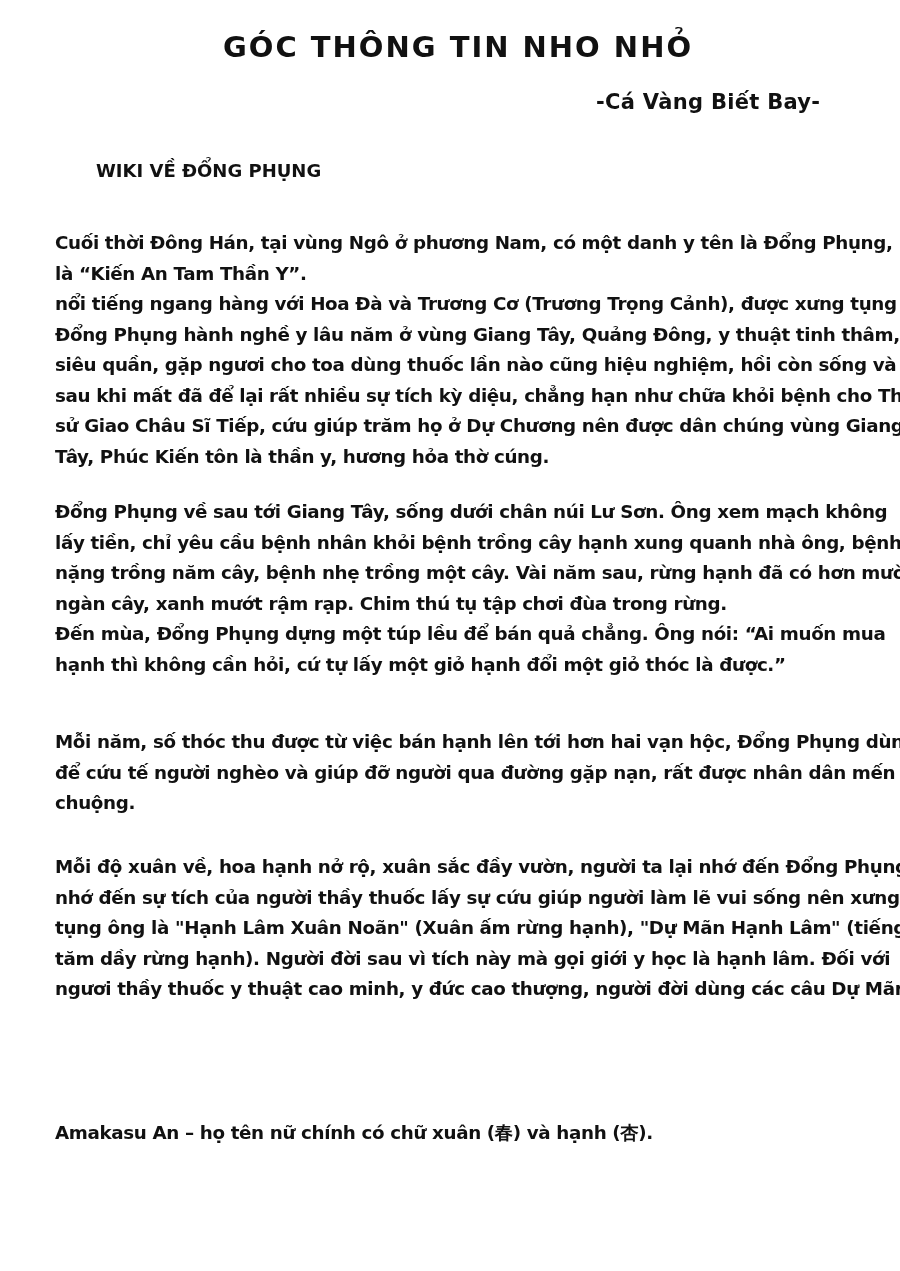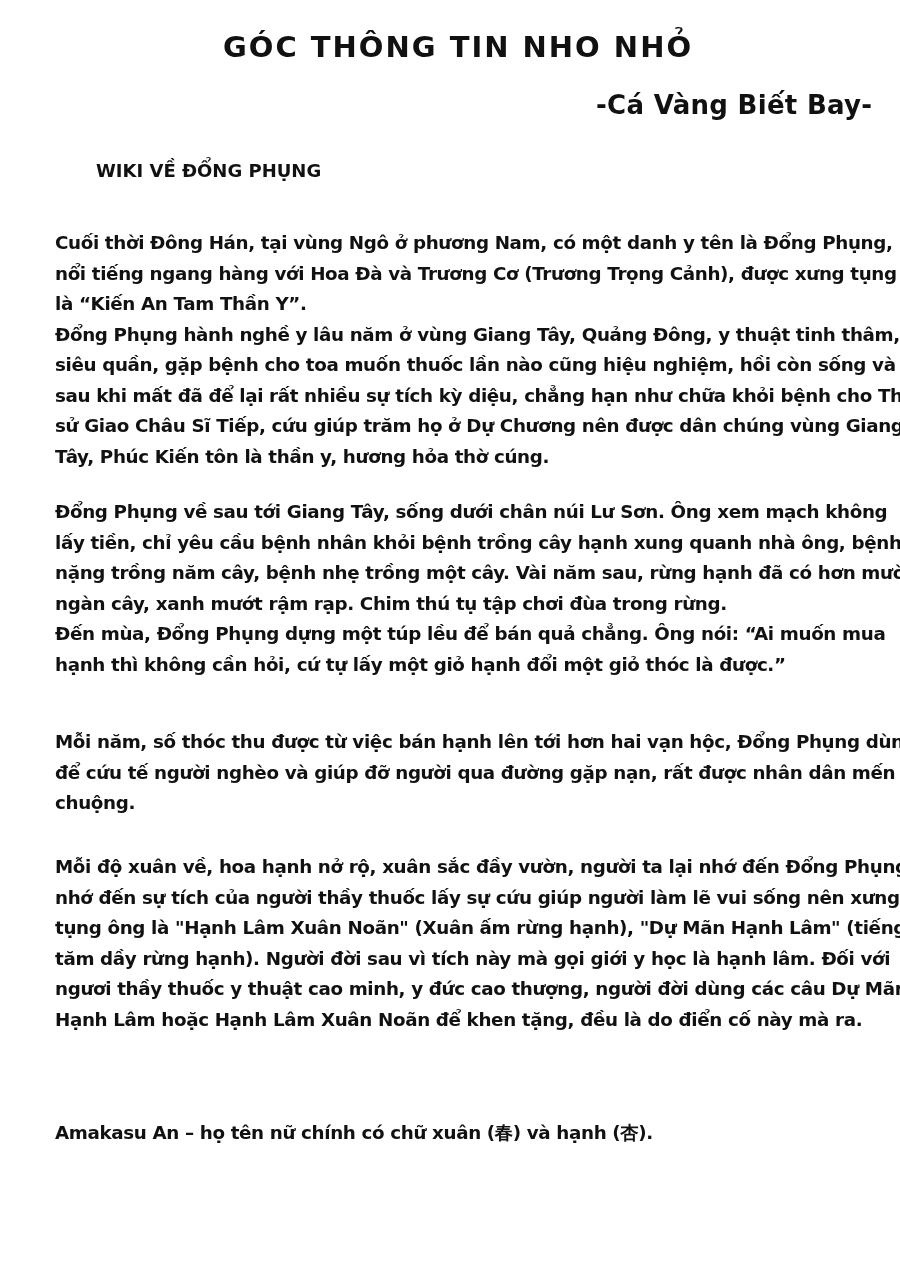--- a/index.html
+++ b/index.html
@@ -7,21 +7,21 @@
     width: 900px; height: 1271px; position: relative; overflow: hidden;
     font-family: "DejaVu Sans", sans-serif; color: #111111;
   }
   .title {
     position: absolute; left: 8px; top: 30px; width: 900px; text-align: center;
     font-size: 29px; font-weight: bold; letter-spacing: 2px;
     font-family: "DejaVu Sans", sans-serif;
   }
   .author {
     position: absolute; left: 596px; top: 90px;
-    font-size: 26px; font-weight: bold; letter-spacing: 0.3px;
+    font-size: 21px; font-weight: bold; letter-spacing: 0.3px;
   }
   .heading {
     position: absolute; left: 96px; top: 160px;
     font-size: 18px; font-weight: bold;
   }
   .para { position: absolute; left: 55px; width: 810px; }
   .line {
     display: block; height: 30.5px; line-height: 30.5px;
     font-size: 18.3px; font-weight: bold; white-space: nowrap;
     text-align: justify; text-align-last: justify; letter-spacing: -0.35px;
@@ -32,24 +32,24 @@
 </head>
 <body>
 
 <div>
   <div class="title">GÓC THÔNG TIN NHO NHỎ</div>
   <div class="author">-Cá Vàng Biết Bay-</div>
   <div class="heading">WIKI VỀ ĐỔNG PHỤNG</div>
 
   <div class="para" style="top:228px;">
     <span class="line">Cuối thời Đông Hán, tại vùng Ngô ở phương Nam, có một danh y tên là Đổng Phụng,</span>
+    <span class="line last">là “Kiến An Tam Thần Y”.</span>
     <span class="line">nổi tiếng ngang hàng với Hoa Đà và Trương Cơ (Trương Trọng Cảnh), được xưng tụng</span>
-    <span class="line last">là “Kiến An Tam Thần Y”.</span>
     <span class="line">Đổng Phụng hành nghề y lâu năm ở vùng Giang Tây, Quảng Đông, y thuật tinh thâm,</span>
-    <span class="line">siêu quần, gặp bệnh cho toa muốn thuốc lần nào cũng hiệu nghiệm, hồi còn sống và</span>
+    <span class="line">siêu quần, gặp ngươi cho toa dùng thuốc lần nào cũng hiệu nghiệm, hồi còn sống và</span>
     <span class="line">sau khi mất đã để lại rất nhiều sự tích kỳ diệu, chẳng hạn như chữa khỏi bệnh cho Thứ</span>
     <span class="line">sử Giao Châu Sĩ Tiếp, cứu giúp trăm họ ở Dự Chương nên được dân chúng vùng Giang</span>
     <span class="line last">Tây, Phúc Kiến tôn là thần y, hương hỏa thờ cúng.</span>
   </div>
 
   <div class="para" style="top:497px;">
     <span class="line">Đổng Phụng về sau tới Giang Tây, sống dưới chân núi Lư Sơn. Ông xem mạch không</span>
     <span class="line">lấy tiền, chỉ yêu cầu bệnh nhân khỏi bệnh trồng cây hạnh xung quanh nhà ông, bệnh</span>
     <span class="line">nặng trồng năm cây, bệnh nhẹ trồng một cây. Vài năm sau, rừng hạnh đã có hơn mười</span>
     <span class="line last">ngàn cây, xanh mướt rậm rạp. Chim thú tụ tập chơi đùa trong rừng.</span>
@@ -62,19 +62,18 @@
     <span class="line">để cứu tế người nghèo và giúp đỡ người qua đường gặp nạn, rất được nhân dân mến</span>
     <span class="line last">chuộng.</span>
   </div>
 
   <div class="para" style="top:852px;">
     <span class="line">Mỗi độ xuân về, hoa hạnh nở rộ, xuân sắc đầy vườn, người ta lại nhớ đến Đổng Phụng,</span>
     <span class="line">nhớ đến sự tích của người thầy thuốc lấy sự cứu giúp người làm lẽ vui sống nên xưng</span>
     <span class="line">tụng ông là "Hạnh Lâm Xuân Noãn" (Xuân ấm rừng hạnh), "Dự Mãn Hạnh Lâm" (tiếng</span>
     <span class="line"><span>tăm dầy rừng hạnh). Người đời sau vì tích này mà gọi giới y học là </span><span class="it">hạnh lâm</span><span>. Đối với</span></span>
     <span class="line">ngươi thầy thuốc y thuật cao minh, y đức cao thượng, người đời dùng các câu Dự Mãn</span>
-    <span class="line last">Hạnh Lâm hoặc Hạnh Lâm Xuân Noãn để khen tặng, đều là do điển cố này mà ra.</span>
   </div>
 
   <div class="para" style="top:1118px;">
     <span class="line last">Amakasu An – họ tên nữ chính có chữ xuân (春) và hạnh (杏).</span>
   </div>
 </div>
 
 </body></html>

